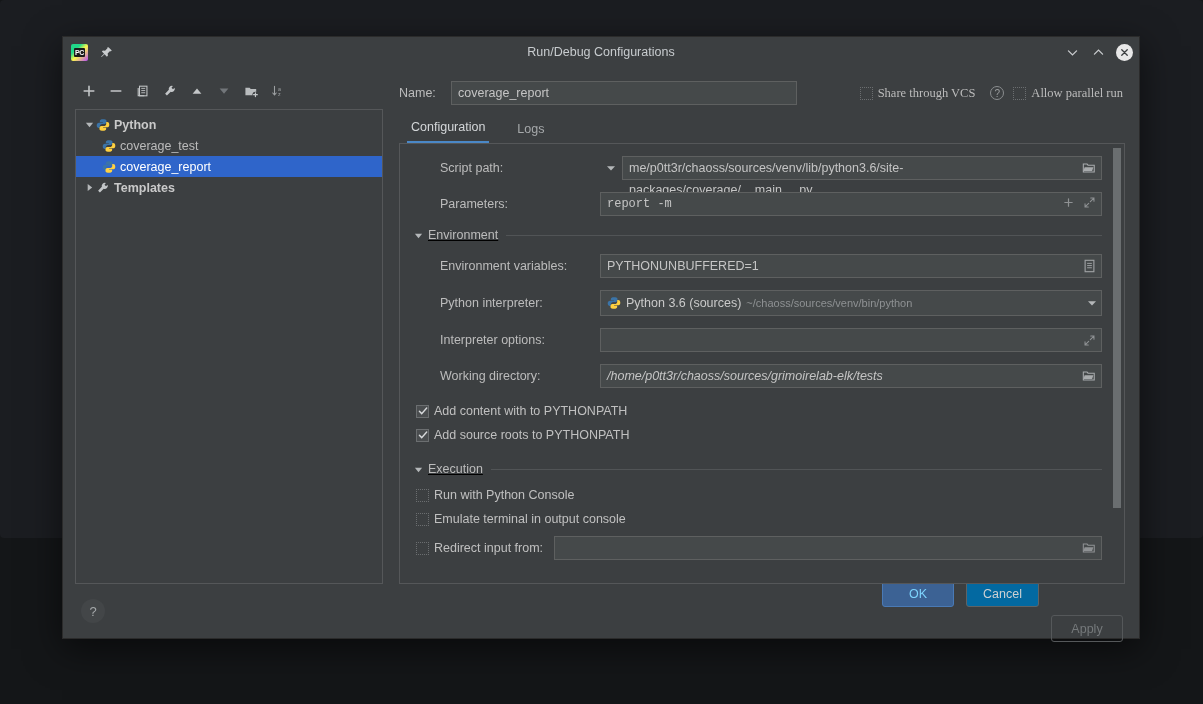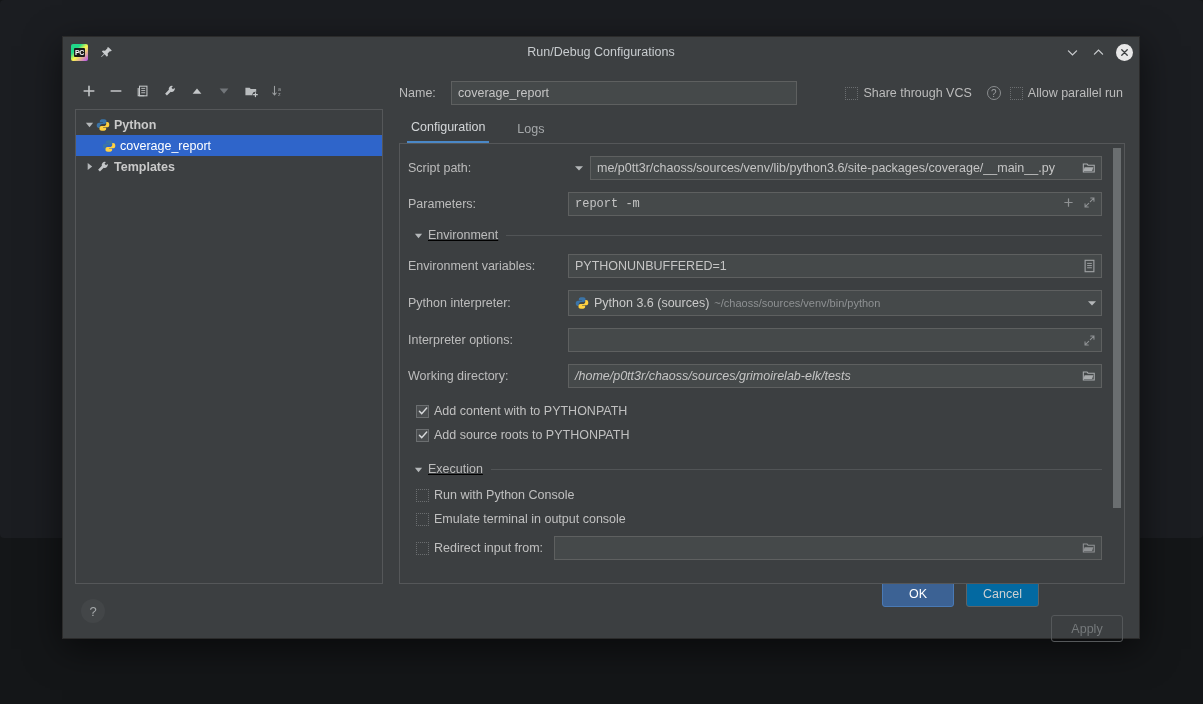--- a/index.html
+++ b/index.html
@@ -85,39 +85,39 @@
   }
   .name-input { width: 346px; flex: 0 0 346px; }
   .top-checks { margin-left: auto; display: flex; align-items: center; gap: 9px; padding-right: 2px;}
   .cb {
     width: 13px; height: 13px; flex: 0 0 13px;
     border: 1px solid #6b6e70; background: #4a4d4f;
     display: flex; align-items: center; justify-content: center;
   }
   .cb.ghost { border: 1px dotted #6b6e70; background: transparent; }
   .cb-label { font-size: 12.5px; color: #bcbcbc; margin-left: 5px; }
-  .cbwrap { display: flex; align-items: center; }
+  .cbwrap { display: flex; align-items: center; font-family: Liberation Serif, serif; }
   .help-dot {
     width: 14px; height: 14px; border-radius: 50%; border: 1px solid #8a8d8f;
     color: #9a9d9f; font-size: 10px; display: flex; align-items: center; justify-content: center;
     margin-left: 6px;
   }
   .tabs { display: flex; align-items: flex-end; height: 30px; margin-top: 8px; padding-left: 8px; gap: 24px; }
   .tab { font-size: 12.5px; color: #a6a9ab; padding: 0 4px 7px 4px; }
   .tab.active { color: #d4d7d9; border-bottom: 2px solid #4a88c7; }
 
   .panel {
     flex: 1; min-height: 0; margin-top: 0;
     background: #3c3f41; border: 1px solid #555759;
     position: relative; overflow: hidden;
     padding: 12px 0 0 0;
   }
   .scroller { height: 100%; overflow: hidden; padding: 0 22px 0 8px; }
   .frow { display: flex; align-items: center; margin-bottom: 12px; }
-  .frow .lbl.f { width: 160px; flex: 0 0 160px; font-size: 12.5px; color: #bcbcbc; }
+  .frow .lbl.f { width: 160px; flex: 0 0 160px; font-size: 12.5px; color: #bcbcbc; margin-left: 32px; }
   .fld { flex: 1; position: relative; display: flex; align-items: center; }
   .fld .txt { width: 100%; }
   .txt.mono { font-family: "Liberation Mono", monospace; font-size: 12px; }
   .in-icon { position: absolute; right: 6px; top: 0; height: 24px; display: flex; align-items: center; gap: 8px; }
   .caret-btn { width: 22px; flex: 0 0 22px; display: flex; align-items: center; justify-content: center; }
   .section { display: flex; align-items: center; margin: 4px 0 12px 2px; text-decoration: underline; }
   .section .tri { width: 16px; flex: 0 0 16px; display:flex; align-items:center; justify-content:center; }
   .section .stitle { font-size: 12.5px; color: #bcbcbc; margin: 0 8px 0 2px; }
   .section .line { flex: 1; height: 1px; background: #515456; }
   .combo {
@@ -142,21 +142,21 @@
     display: flex; align-items: center; justify-content: center;
     color: #a5a8aa; font-size: 13px;
   }
   .btns { margin-left: auto; display: flex; gap: 12px; }
   .btn {
     min-width: 72px; height: 27px; padding: 0 16px;
     font-size: 12.5px; border-radius: 3px;
     display: flex; align-items: center; justify-content: center;
     background: #0369a1; border: 1px solid #5f6365; color: #cdd0d2;
   }
-  .btn.primary { background: #3c6294; border-color: #4a7ab5; color: #ffffff; }
+  .btn.primary { background: #3c6294; border-color: #4a7ab5; color: #7dd3fc; }
   .btn.disabled { color: #75797b; border-color: #55585a; background: #43464800; margin-top: 35px; }
 </style>
 </head>
 <body>
 
 <div class="desktop">
 <div class="dialog">
 
   <div class="titlebar">
     <div class="pc-logo">
@@ -246,20 +246,29 @@
                   <path d="M1 3l4 5 4-5z" fill="#b4b7b9"></path>
                 </svg>
           </span>
           <span class="py-ico">
             <svg width="14" height="14" viewBox="0 0 16 16">
                   <path d="M7.8 1.3c-2 0-3.4.6-3.4 2v1.6h3.5v.5H3.3c-1.4 0-2.5 1-2.5 3s1.1 2.9 2.5 2.9h1V9.5c0-1.5 1.3-2.7 2.8-2.7h2.8c1.2 0 2.1-1 2.1-2.2V3.3c0-1.1-1-2-2.6-2z" fill="#3b74a8"></path>
                   <path d="M8.2 14.7c2 0 3.4-.6 3.4-2v-1.6H8.1v-.5h4.6c1.4 0 2.5-1 2.5-3s-1.1-2.9-2.5-2.9h-1v1.8c0 1.5-1.3 2.7-2.8 2.7H6.1c-1.2 0-2.1 1-2.1 2.2v1.3c0 1.1 1 2 2.6 2z" fill="#ffd140"></path>
                 </svg>
           </span>
           <span>Python</span>
+        </div>
+        <div class="tree-row indent">
+          <span class="py-ico">
+            <svg width="14" height="14" viewBox="0 0 16 16">
+                  <path d="M7.8 1.3c-2 0-3.4.6-3.4 2v1.6h3.5v.5H3.3c-1.4 0-2.5 1-2.5 3s1.1 2.9 2.5 2.9h1V9.5c0-1.5 1.3-2.7 2.8-2.7h2.8c1.2 0 2.1-1 2.1-2.2V3.3c0-1.1-1-2-2.6-2z" fill="#3b74a8"></path>
+                  <path d="M8.2 14.7c2 0 3.4-.6 3.4-2v-1.6H8.1v-.5h4.6c1.4 0 2.5-1 2.5-3s-1.1-2.9-2.5-2.9h-1v1.8c0 1.5-1.3 2.7-2.8 2.7H6.1c-1.2 0-2.1 1-2.1 2.2v1.3c0 1.1 1 2 2.6 2z" fill="#ffd140"></path>
+                </svg>
+          </span>
+          <span>coverage_test</span>
         </div>
         <div class="tree-row indent sel">
           <span class="py-ico">
             <svg width="14" height="14" viewBox="0 0 16 16">
                   <path d="M7.8 1.3c-2 0-3.4.6-3.4 2v1.6h3.5v.5H3.3c-1.4 0-2.5 1-2.5 3s1.1 2.9 2.5 2.9h1V9.5c0-1.5 1.3-2.7 2.8-2.7h2.8c1.2 0 2.1-1 2.1-2.2V3.3c0-1.1-1-2-2.6-2z" fill="#3b74a8"></path>
                   <path d="M8.2 14.7c2 0 3.4-.6 3.4-2v-1.6H8.1v-.5h4.6c1.4 0 2.5-1 2.5-3s-1.1-2.9-2.5-2.9h-1v1.8c0 1.5-1.3 2.7-2.8 2.7H6.1c-1.2 0-2.1 1-2.1 2.2v1.3c0 1.1 1 2 2.6 2z" fill="#ffd140"></path>
                 </svg>
           </span>
           <span>coverage_report</span>
         </div>

